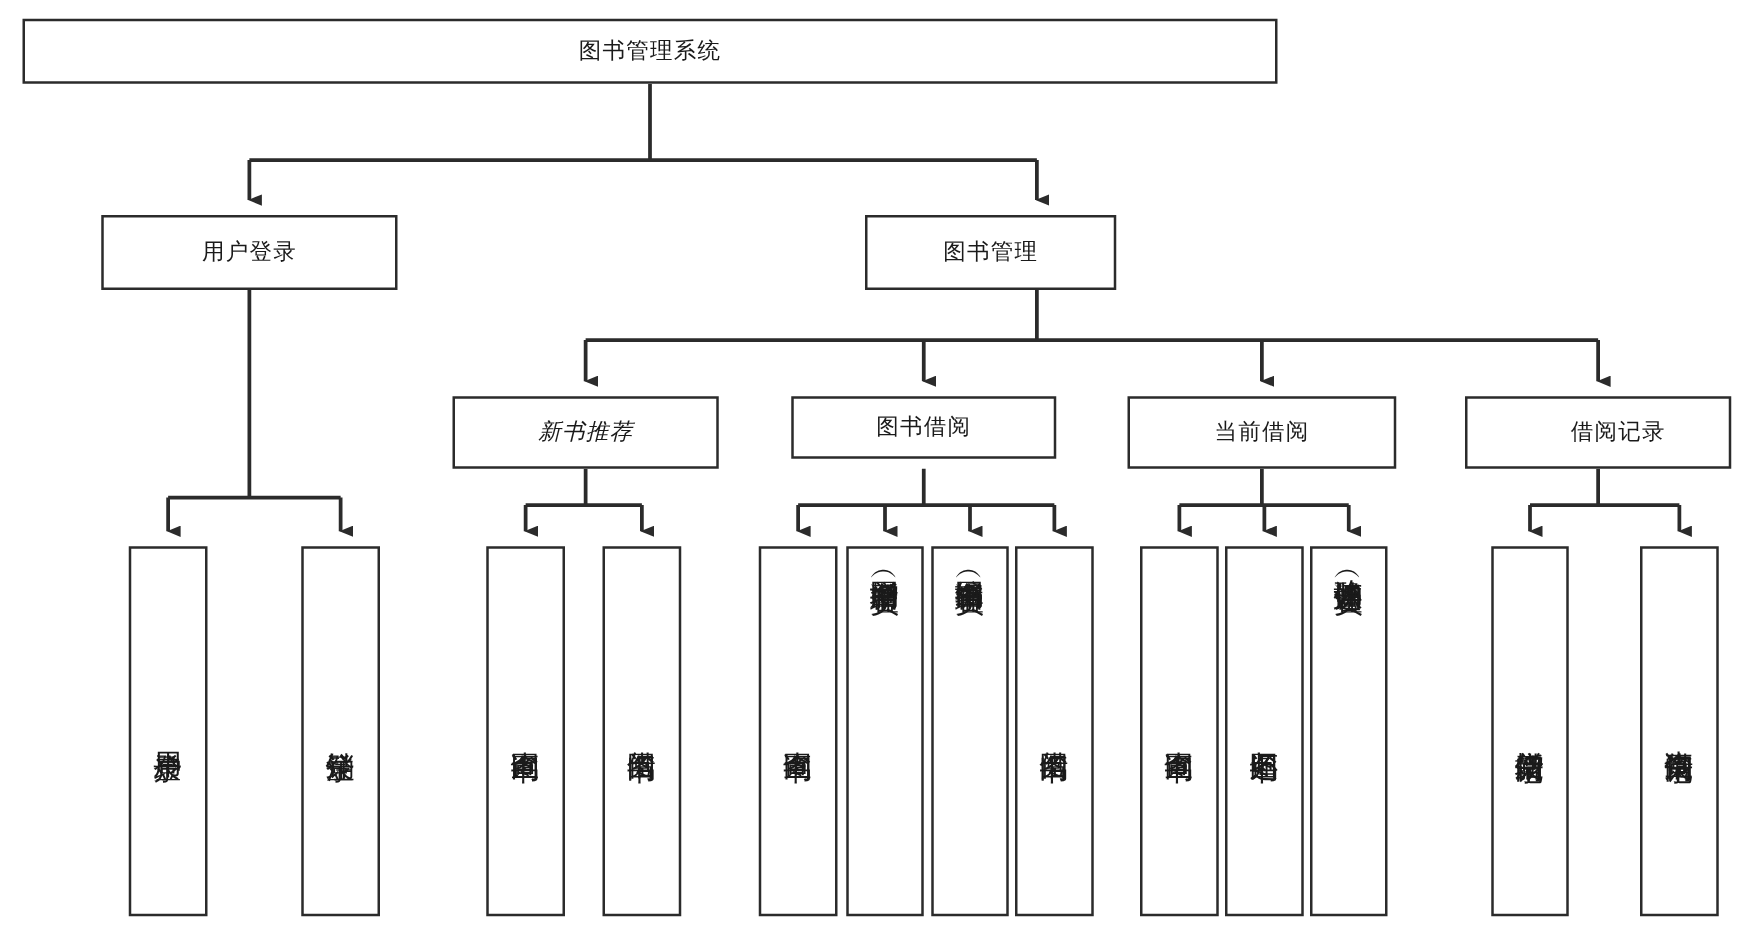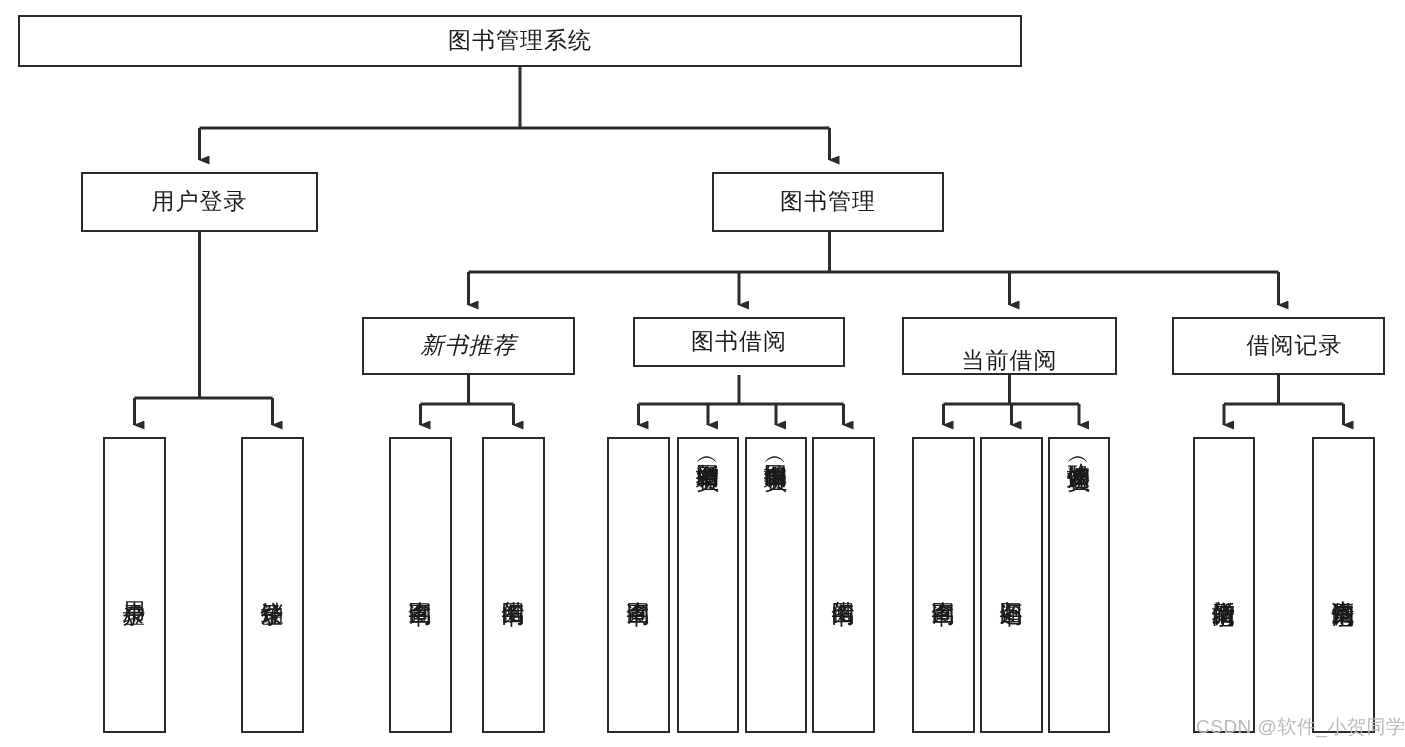--- a/index.html
+++ b/index.html
@@ -30,21 +30,21 @@
     position: absolute;
     box-sizing: border-box;
     background: #ffffff;
     border: 2px solid #2b2b2b;
     display: flex;
     align-items: center;
     justify-content: center;
     color: #1a1a1a;
   }
   .node-label-h {
-    font-size: 23px;
+    font-size: 18px;
     line-height: 1.1;
     letter-spacing: 1px;
     white-space: nowrap;
   }
   .node-label-v {
     font-size: 23px;
     line-height: 1.22;
     letter-spacing: 1px;
     writing-mode: vertical-rl;
     text-orientation: upright;
@@ -114,30 +114,30 @@
       </g>
   </svg>
 
   <div id="node-layer">
       <div class="node-box" style="left: 18px; top: 15px; width: 1004px; height: 52px;">
         <span class="node-label-h">图书管理系统</span>
       </div>
       <div class="node-box" style="left: 81px; top: 172px; width: 237px; height: 60px;">
         <span class="node-label-h">用户登录</span>
       </div>
-      <div class="node-box" style="left: 712px; top: 172px; width: 232px; height: 60px;">
+      <div class="node-box" style="left: 692px; top: 172px; width: 201px; height: 60px;">
         <span class="node-label-h">图书管理</span>
       </div>
       <div class="node-box" style="left: 362px; top: 317px; width: 213px; height: 58px; font-style: italic;">
         <span class="node-label-h">新书推荐</span>
       </div>
       <div class="node-box" style="left: 633px; top: 317px; width: 212px; height: 50px;">
         <span class="node-label-h">图书借阅</span>
       </div>
-      <div class="node-box" style="left: 902px; top: 317px; width: 215px; height: 58px; align-items: flex-end;">
+      <div class="node-box" style="left: 902px; top: 317px; width: 215px; height: 58px;">
         <span class="node-label-h">当前借阅</span>
       </div>
       <div class="node-box" style="left: 1172px; top: 317px; width: 213px; height: 58px; padding-left: 32px;">
         <span class="node-label-h">借阅记录</span>
       </div>
       <div class="node-box leaf-box centered" style="left: 103px; top: 437px; width: 63px; height: 296px;">
         <span class="node-label-v">用户登录</span>
       </div>
       <div class="node-box leaf-box centered" style="left: 241px; top: 437px; width: 63px; height: 296px;">
         <span class="node-label-v">注销登录</span>
@@ -170,15 +170,14 @@
         <span class="node-label-v">确认归还（管理员）</span>
       </div>
       <div class="node-box leaf-box centered" style="left: 1193px; top: 437px; width: 62px; height: 296px;">
         <span class="node-label-v">新增借阅记录</span>
       </div>
       <div class="node-box leaf-box centered" style="left: 1312px; top: 437px; width: 63px; height: 296px;">
         <span class="node-label-v">查询借阅记录</span>
       </div>
     </div>
 
-  <div class="watermark" style="left: 1196px; top: 714px;">CSDN @软件_小贺同学</div>
 
 </div>
 
 </body></html>

